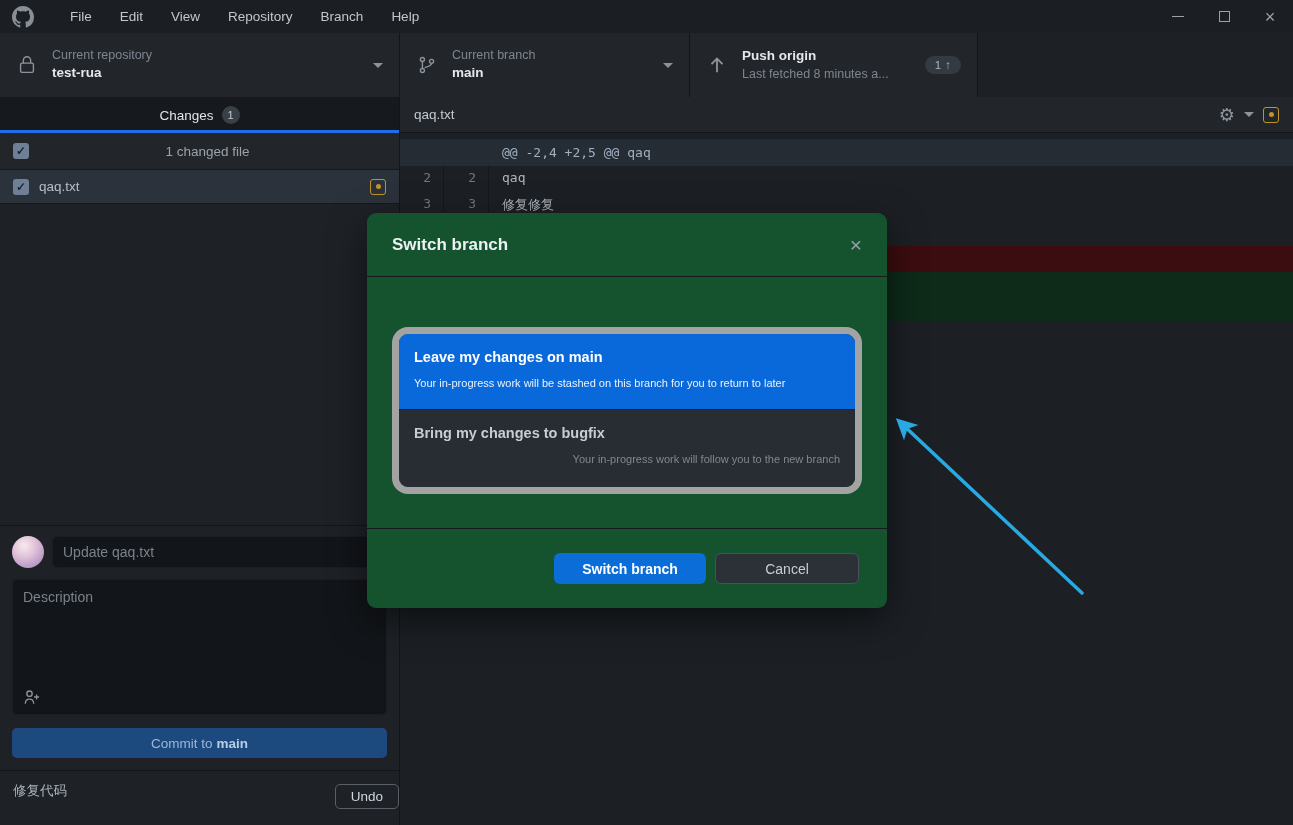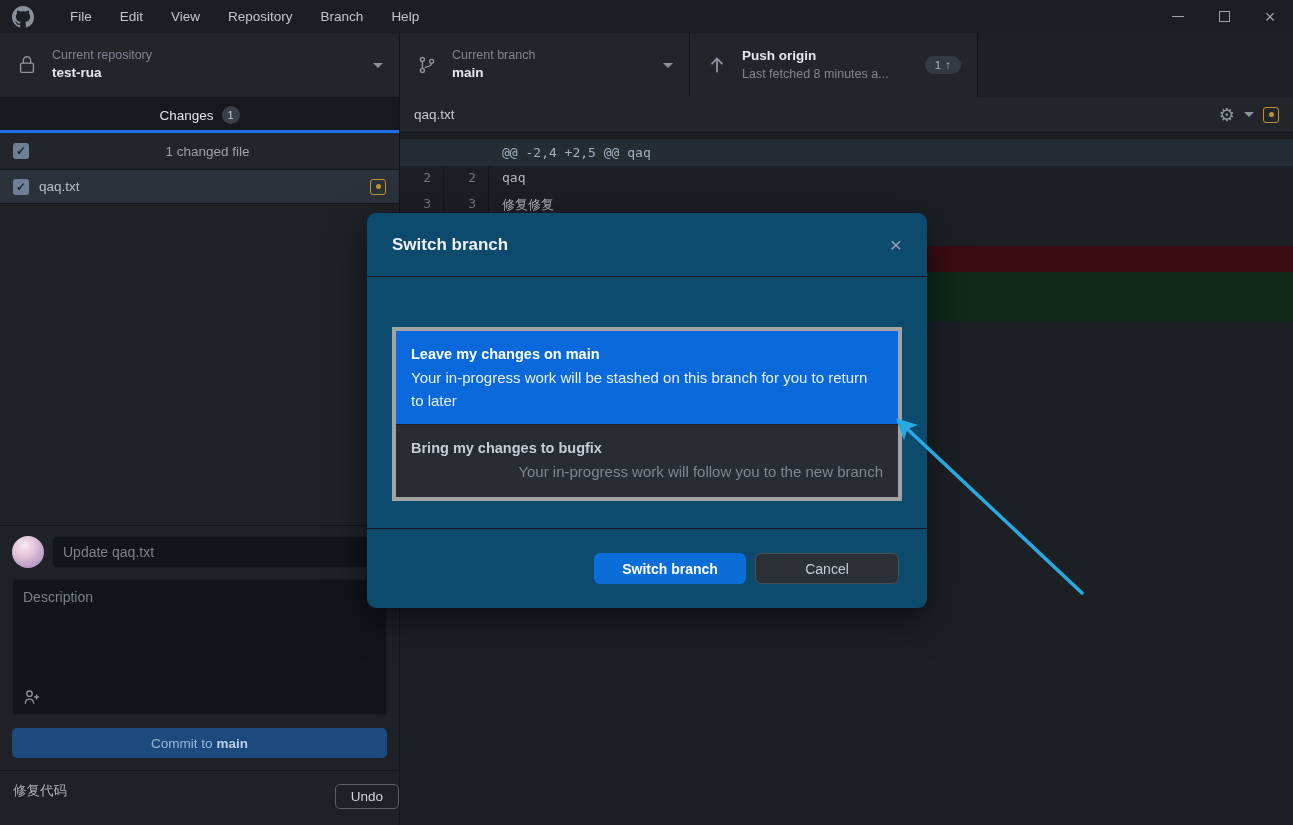--- a/index.html
+++ b/index.html
@@ -89,37 +89,37 @@
   .hunk-row { height:27px; background:#262c34; color:#9fb0c1; display:flex; align-items:center; padding-left:102px; }
   .code-row { height:26px; display:flex; align-items:stretch; color:#aeb6bf; }
   .gut { width:44px; flex:none; border-right:1px solid #14171b; color:#6e7781;
     text-align:right; padding:4px 12px 0 0; }
   .gut2 { width:45px; }
   .code-text { padding:4px 0 0 13px; }
   .band { position:absolute; left:0; right:0; }
   .band-removed { top:113px; height:26px; background:var(--removed-red-bg,#3c0d10); }
   .band-added { top:139px; height:49px; background:var(--added-green-bg,#0e2a19); }
   
-  .dialog { position:absolute; left:367px; top:213px; width:560px; height:395px;
-    background:#0c4a6e; border-radius:9px; box-shadow:0 12px 36px rgba(0,0,0,.55); z-index:10; }
+  .dialog { position:absolute; left:367px; top:213px; width:520px; height:395px;
+    background:#14532d; border-radius:9px; box-shadow:0 12px 36px rgba(0,0,0,.55); z-index:10; }
   .dlg-header { height:64px; border-bottom:1px solid #17191d; display:flex; align-items:center; padding:0 25px; }
   .dlg-title { font-size:17px; font-weight:bold; color:#edf1f5; }
   .dlg-close { margin-left:auto; color:#9aa2ab; font-size:21px; line-height:1; cursor:pointer; }
   .dlg-body { padding:27px 25px 0; }
   .dlg-question { color:#dde3e9; font-size:14.5px; }
-  .options { margin-top:23px; border:4px solid #a3a3a3; border-radius:0; overflow:hidden; }
+  .options { margin-top:23px; border:7px solid #a3a3a3; border-radius:16px; overflow:hidden; }
   .option { padding:12px 15px; cursor:pointer; }
   .option-selected { background:var(--selection-blue,#0a69da); }
   .option-selected .opt-title { color:#ffffff; }
   .option-selected .opt-desc { color:#eaf2fb; }
   .option-plain { background:#282d33; border-top:1px solid #1d2126; padding-bottom:14px; }
   .option-plain .opt-title { color:#c6cdd4; }
   .option-plain .opt-desc { color:#7e8790;text-align:right; }
   .opt-title { font-size:14.5px; font-weight:bold; line-height:23px; }
-  .opt-desc { font-size:15px; line-height:23px; max-width:488px; }
+  .opt-desc { font-size:11px; line-height:28px; max-width:488px; }
   .dlg-footer { position:absolute; bottom:0; left:0; right:0; height:80px; border-top:1px solid #17191d;
     display:flex; align-items:center; justify-content:flex-end; gap:9px; padding-right:28px; }
   .btn { height:31px; border-radius:6px; font-size:14px; font-family:"Liberation Sans",sans-serif; cursor:pointer; }
   .btn-primary { width:152px; background:var(--button-blue,#0b6dd7); border:none; color:#fff; font-weight:bold; }
   .btn-secondary { width:144px; background:#2c3138; border:1px solid #4a515a; color:#c6cdd4; }
   
   .arrow-overlay { position:absolute; inset:0; z-index:20; pointer-events:none; }
 </style>
 </head>
 <body>

